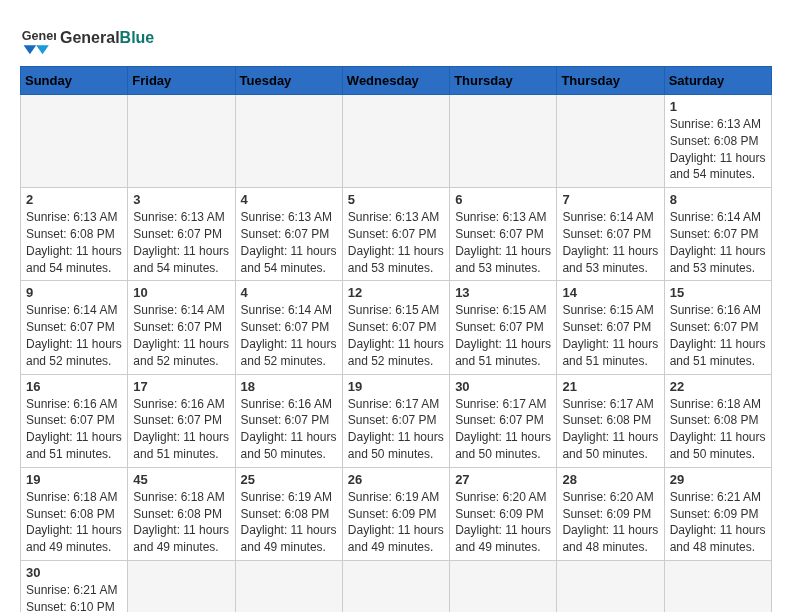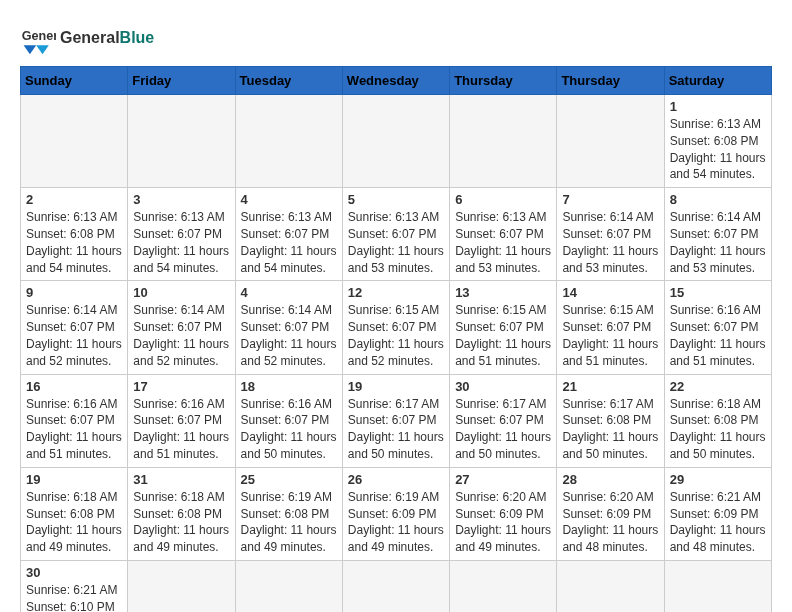--- a/index.html
+++ b/index.html
@@ -285,21 +285,21 @@
       </tr>
       <tr>
         <td>
           <span class="day-number">19</span>
           <div class="day-info" style="white-space: pre-line;">Sunrise: 6:18 AM
 Sunset: 6:08 PM
 Daylight: 11 hours
 and 49 minutes.</div>
         </td>
         <td>
-          <span class="day-number">31</span>
+          <span class="day-number">45</span>
           <div class="day-info" style="white-space: pre-line;">Sunrise: 6:18 AM
 Sunset: 6:08 PM
 Daylight: 11 hours
 and 49 minutes.</div>
         </td>
         <td>
           <span class="day-number">25</span>
           <div class="day-info" style="white-space: pre-line;">Sunrise: 6:19 AM
 Sunset: 6:08 PM
 Daylight: 11 hours

